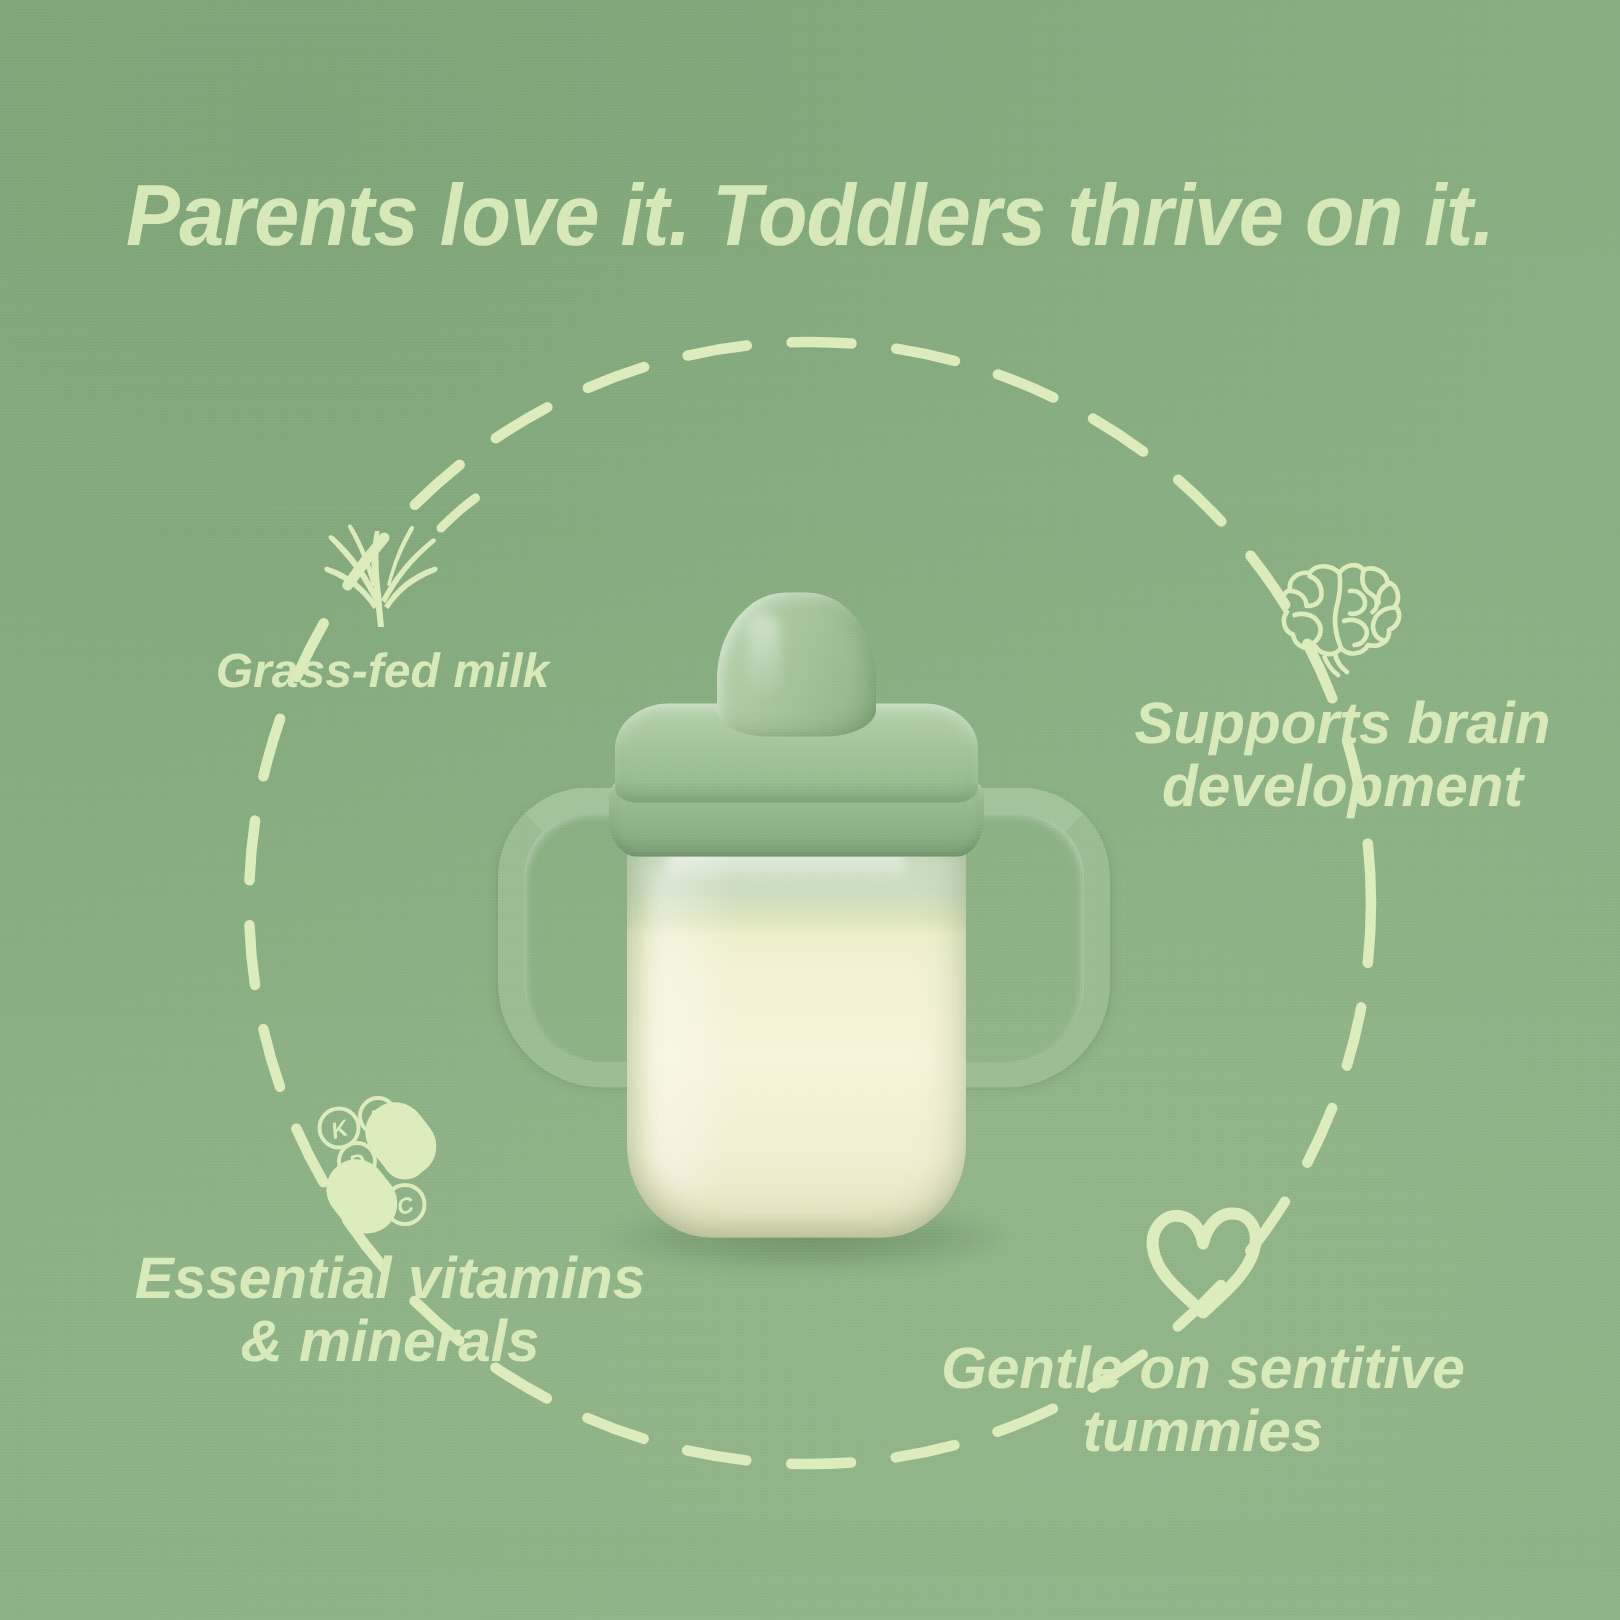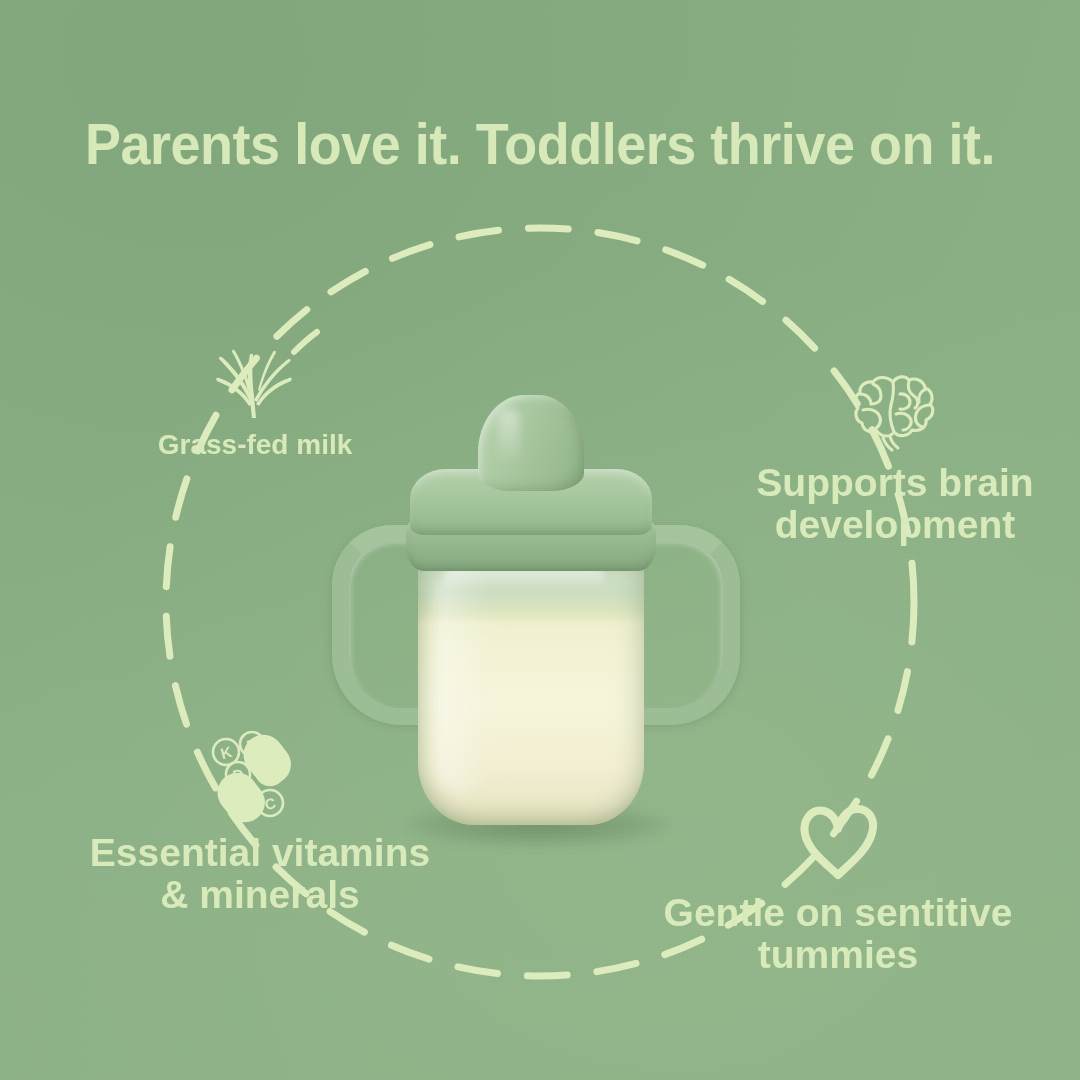--- a/index.html
+++ b/index.html
@@ -13,20 +13,21 @@
   }
 
   #poster {
     position:relative;
     width:1080px; height:1080px;
     overflow:hidden;
     background:
       radial-gradient(ellipse 115% 95% at 62% 78%, rgba(150,185,140,0.55) 0%, rgba(150,185,140,0.0) 58%),
       radial-gradient(ellipse 130% 110% at 18% 8%, rgba(110,145,104,0.30) 0%, rgba(110,145,104,0.0) 62%),
       linear-gradient(168deg, #89ae82 0%, #8bb085 45%, #8fb288 100%);
+    font-style: italic;
   }
 
   
   #grain {
     position:absolute; inset:0;
     pointer-events:none;
     opacity:.30;
     background-image:
       repeating-linear-gradient(0deg, rgba(255,255,255,.045) 0 1px, rgba(0,0,0,.035) 1px 2px),
       repeating-linear-gradient(90deg, rgba(255,255,255,.035) 0 1px, rgba(0,0,0,.03) 1px 2px);
@@ -175,24 +176,24 @@
     color:#d8eaba;
     font-size:39px;
     font-weight:700;
     line-height:1.08;
     text-align:center;
     white-space:pre-line;
     margin-top:10px;
   }
 
   #feat-grass      { left:60px;  top:330px;  width:390px; }
-  #feat-grass .f-label { font-size:28px; }
+  #feat-grass .f-label { font-size:32px; }
   #feat-brain      { left:730px; top:372px;  width:330px; }
   #feat-vitamins   { left:50px;  top:730px;  width:420px; }
-  #feat-tummies    { left:628px; top:800px;  width:420px; }
+  #feat-tummies    { left:592px; top:800px;  width:420px; }
 
   svg { display:block; overflow:visible; }
 </style>
 </head>
 <body>
 
 <div id="poster">
 
   <svg id="orbit" width="1080" height="1080" viewBox="0 0 1080 1080">
     <circle cx="540" cy="602" r="374" fill="none" stroke="#dcecbd" stroke-width="7" stroke-linecap="round" stroke-dasharray="40 30"></circle>

